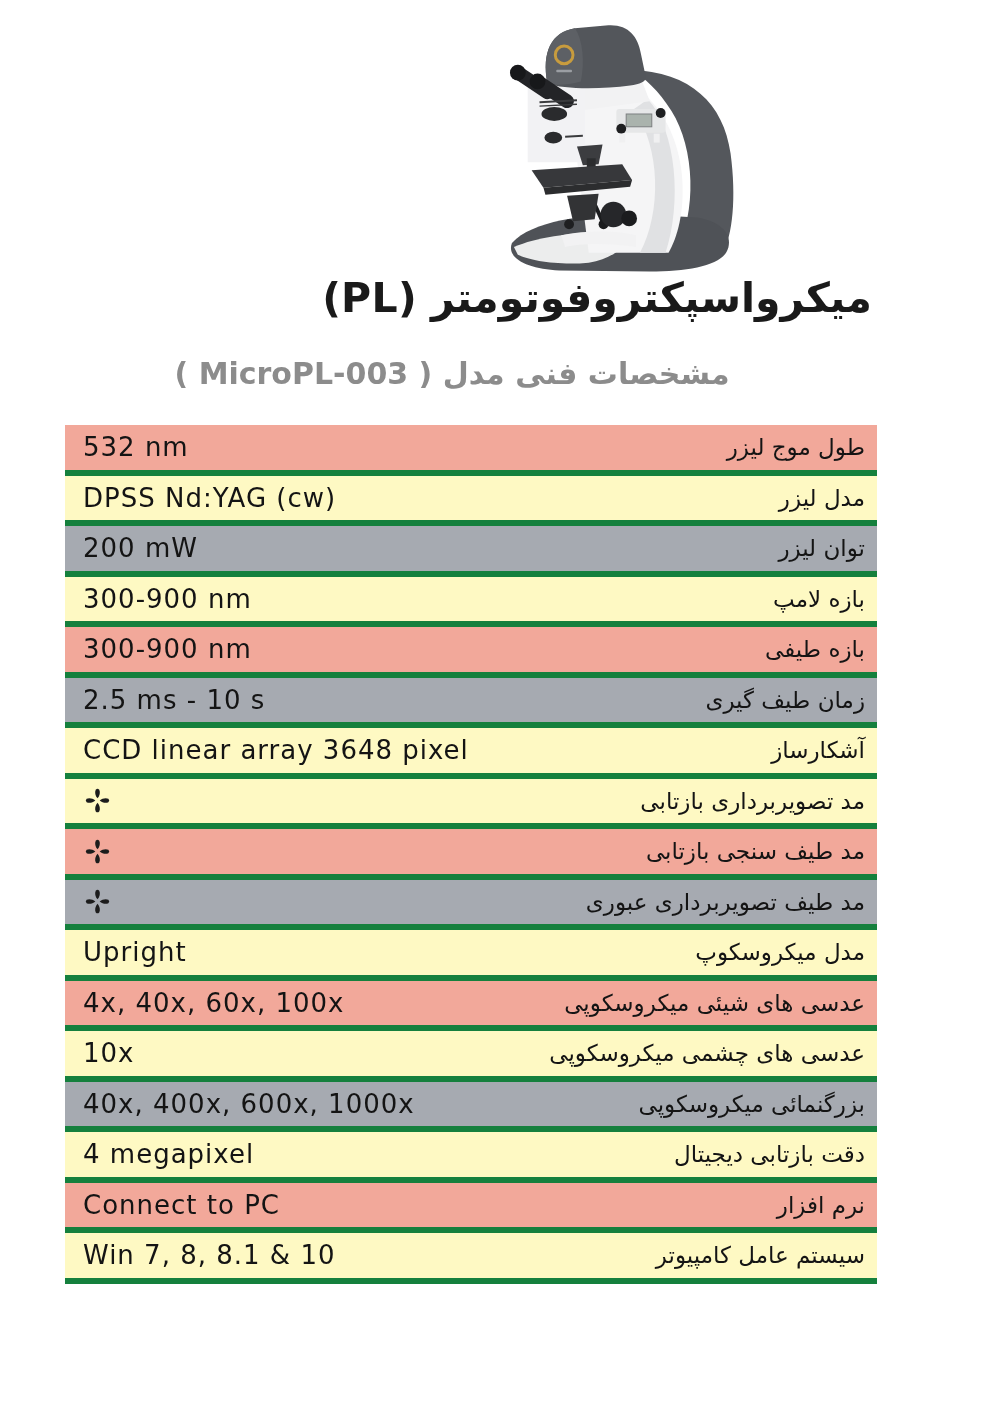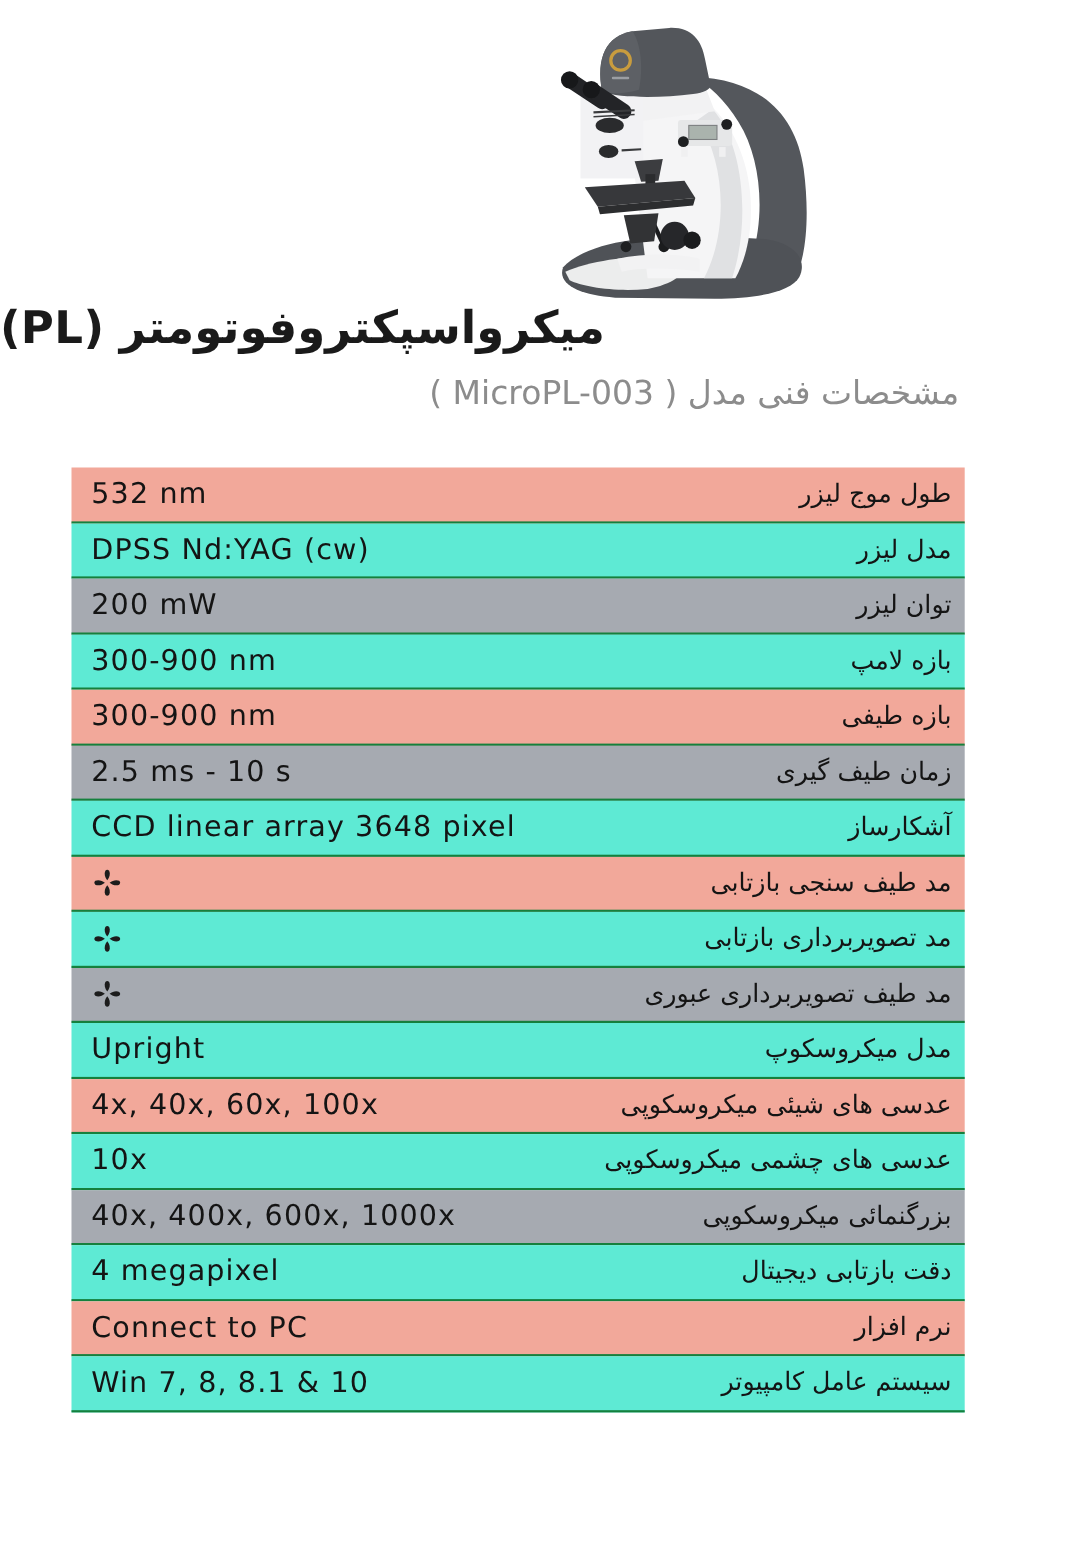--- a/index.html
+++ b/index.html
@@ -23,60 +23,60 @@
   .product-image svg { display: block; width: 100%; height: 100%; }
   .ring { fill: none; stroke: var(--ring-gold, #c89c3e); stroke-width: 3; }
 
   
   .page-title {
     position: absolute;
     top: 274px;
     left: 0;
     width: 872px;
     margin: 0;
-    text-align: left;
+    text-align: right;
     direction: rtl;
     font-size: 41px;
     font-weight: bold;
     color: var(--title-color, #1a1a1a);
     letter-spacing: 0.5px;
   }
   .page-subtitle {
     position: absolute;
     top: 340px;
     left: 0;
     width: 872px;
-    margin: 0;
-    text-align: right;
+    margin: 16px;
+    text-align: center;
     direction: rtl;
     font-size: 30px;
-    font-weight: normal;
+    font-weight: bold;
     color: var(--subtitle-color, #8c8c8c);
   }
 
   
   .spec-table {
     position: absolute;
     top: 425px;
     left: 65px;
     width: 812px;
   }
   .spec-row {
     box-sizing: border-box;
     height: 50.5px;
     display: flex;
     align-items: center;
     justify-content: space-between;
     padding: 0 12px 0 18px;
-    border-bottom: 2px solid #15803d;
+    border-bottom: 6px solid #15803d;
     background: #ffffff;
   }
   .spec-row.bg-salmon { background: var(--row-salmon, #f2a89a); }
   .spec-row.bg-gray   { background: var(--row-gray, #a6aab1); text-align: center; }
-  .spec-row.bg-white  { background: #5eead4; }
+  .spec-row.bg-white  { background: #fef9c3; }
   .spec-value {
     font-size: 26px;
     color: var(--value-color, #141414);
     letter-spacing: 1px;
     white-space: nowrap;
   }
   .spec-icon { display: flex; align-items: center; }
   .spec-icon svg { display: block; }
   .petal { fill: var(--icon-color, #1c1c1c); }
   .spec-label {
@@ -207,52 +207,52 @@
     <div class="spec-row bg-gray">
       <div class="spec-value">2.5 ms - 10 s</div>
 
       <div class="spec-label" lang="fa" dir="rtl">زمان طیف گیری</div>
     </div>
 
     <div class="spec-row bg-white">
       <div class="spec-value">CCD linear array 3648 pixel</div>
 
       <div class="spec-label" lang="fa" dir="rtl">آشکارساز</div>
+    </div>
+
+    <div class="spec-row bg-white">
+
+      <div class="spec-icon">
+        <svg viewBox="0 0 40 40" width="29" height="29">
+          <g>
+            <path class="petal" d="M20 17 C17 13.5 15.8 8.5 17.6 5 A3.4 3.4 0 0 1 22.4 5 C24.2 8.5 23 13.5 20 17 Z"></path>
+            <path class="petal" transform="rotate(90 20 20)" d="M20 17 C17 13.5 15.8 8.5 17.6 5 A3.4 3.4 0 0 1 22.4 5 C24.2 8.5 23 13.5 20 17 Z"></path>
+            <path class="petal" transform="rotate(180 20 20)" d="M20 17 C17 13.5 15.8 8.5 17.6 5 A3.4 3.4 0 0 1 22.4 5 C24.2 8.5 23 13.5 20 17 Z"></path>
+            <path class="petal" transform="rotate(270 20 20)" d="M20 17 C17 13.5 15.8 8.5 17.6 5 A3.4 3.4 0 0 1 22.4 5 C24.2 8.5 23 13.5 20 17 Z"></path>
+          </g>
+        </svg>
+      </div>
+      <div class="spec-label" lang="fa" dir="rtl">مد  تصویربرداری بازتابی</div>
     </div>
 
     <div class="spec-row bg-salmon">
 
       <div class="spec-icon">
         <svg viewBox="0 0 40 40" width="29" height="29">
           <g>
             <path class="petal" d="M20 17 C17 13.5 15.8 8.5 17.6 5 A3.4 3.4 0 0 1 22.4 5 C24.2 8.5 23 13.5 20 17 Z"></path>
             <path class="petal" transform="rotate(90 20 20)" d="M20 17 C17 13.5 15.8 8.5 17.6 5 A3.4 3.4 0 0 1 22.4 5 C24.2 8.5 23 13.5 20 17 Z"></path>
             <path class="petal" transform="rotate(180 20 20)" d="M20 17 C17 13.5 15.8 8.5 17.6 5 A3.4 3.4 0 0 1 22.4 5 C24.2 8.5 23 13.5 20 17 Z"></path>
             <path class="petal" transform="rotate(270 20 20)" d="M20 17 C17 13.5 15.8 8.5 17.6 5 A3.4 3.4 0 0 1 22.4 5 C24.2 8.5 23 13.5 20 17 Z"></path>
           </g>
         </svg>
       </div>
       <div class="spec-label" lang="fa" dir="rtl">مد  طیف سنجی بازتابی</div>
     </div>
 
-    <div class="spec-row bg-white">
-
-      <div class="spec-icon">
-        <svg viewBox="0 0 40 40" width="29" height="29">
-          <g>
-            <path class="petal" d="M20 17 C17 13.5 15.8 8.5 17.6 5 A3.4 3.4 0 0 1 22.4 5 C24.2 8.5 23 13.5 20 17 Z"></path>
-            <path class="petal" transform="rotate(90 20 20)" d="M20 17 C17 13.5 15.8 8.5 17.6 5 A3.4 3.4 0 0 1 22.4 5 C24.2 8.5 23 13.5 20 17 Z"></path>
-            <path class="petal" transform="rotate(180 20 20)" d="M20 17 C17 13.5 15.8 8.5 17.6 5 A3.4 3.4 0 0 1 22.4 5 C24.2 8.5 23 13.5 20 17 Z"></path>
-            <path class="petal" transform="rotate(270 20 20)" d="M20 17 C17 13.5 15.8 8.5 17.6 5 A3.4 3.4 0 0 1 22.4 5 C24.2 8.5 23 13.5 20 17 Z"></path>
-          </g>
-        </svg>
-      </div>
-      <div class="spec-label" lang="fa" dir="rtl">مد  تصویربرداری بازتابی</div>
-    </div>
-
     <div class="spec-row bg-gray">
 
       <div class="spec-icon">
         <svg viewBox="0 0 40 40" width="29" height="29">
           <g>
             <path class="petal" d="M20 17 C17 13.5 15.8 8.5 17.6 5 A3.4 3.4 0 0 1 22.4 5 C24.2 8.5 23 13.5 20 17 Z"></path>
             <path class="petal" transform="rotate(90 20 20)" d="M20 17 C17 13.5 15.8 8.5 17.6 5 A3.4 3.4 0 0 1 22.4 5 C24.2 8.5 23 13.5 20 17 Z"></path>
             <path class="petal" transform="rotate(180 20 20)" d="M20 17 C17 13.5 15.8 8.5 17.6 5 A3.4 3.4 0 0 1 22.4 5 C24.2 8.5 23 13.5 20 17 Z"></path>
             <path class="petal" transform="rotate(270 20 20)" d="M20 17 C17 13.5 15.8 8.5 17.6 5 A3.4 3.4 0 0 1 22.4 5 C24.2 8.5 23 13.5 20 17 Z"></path>
           </g>

